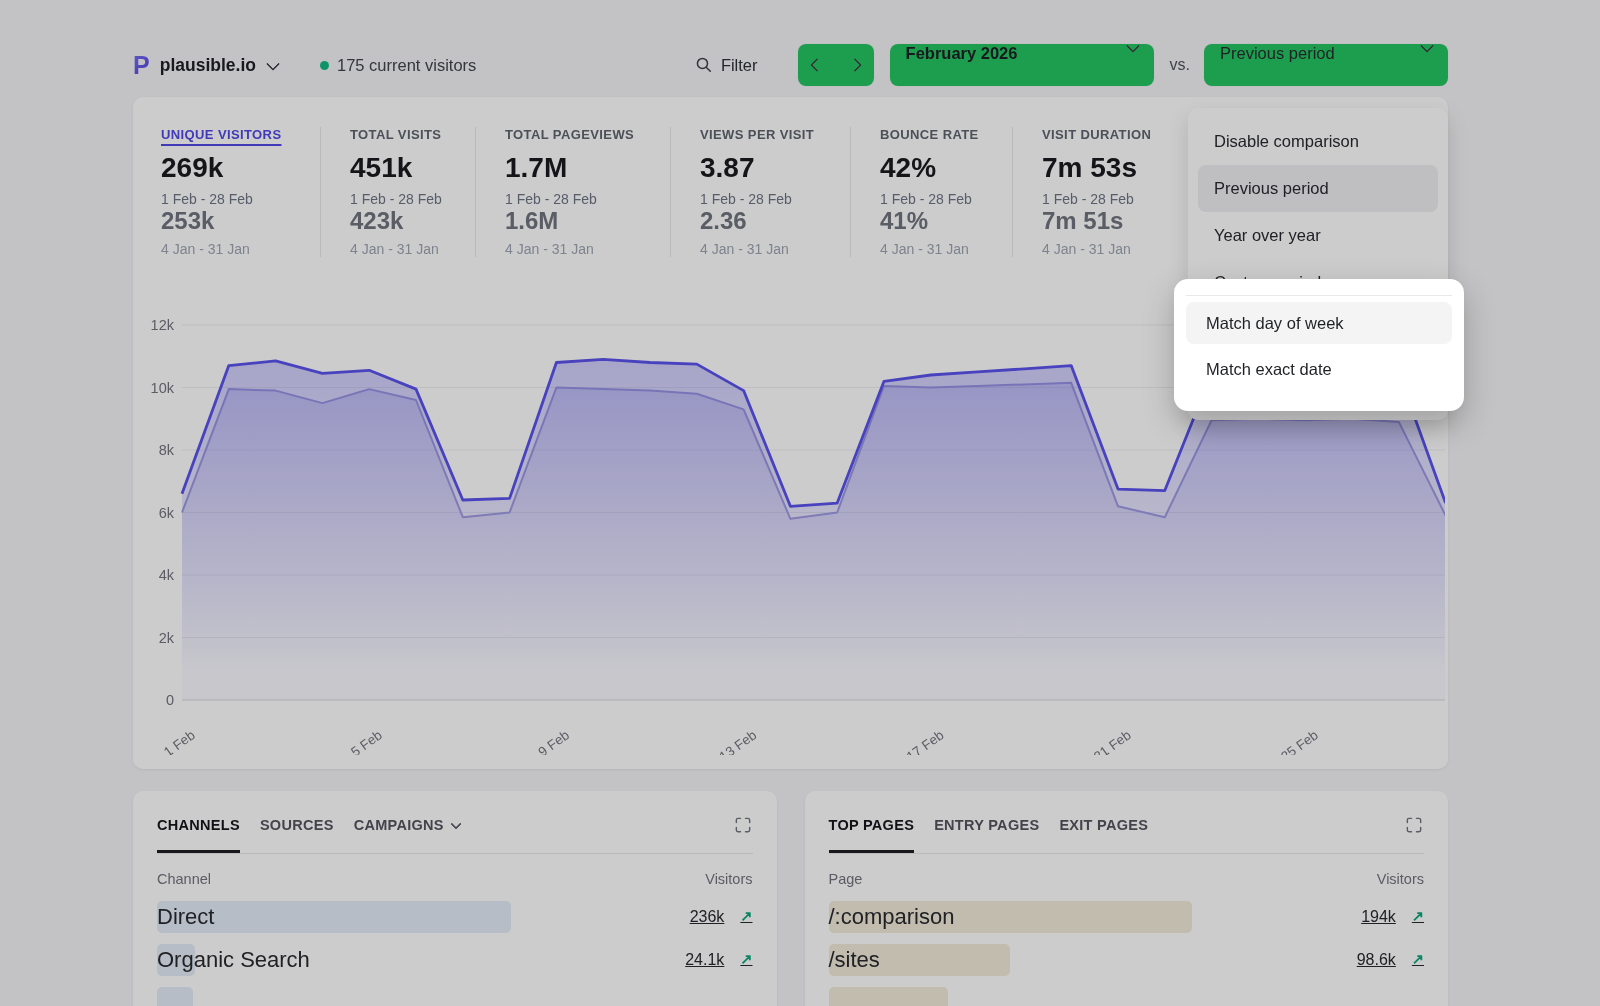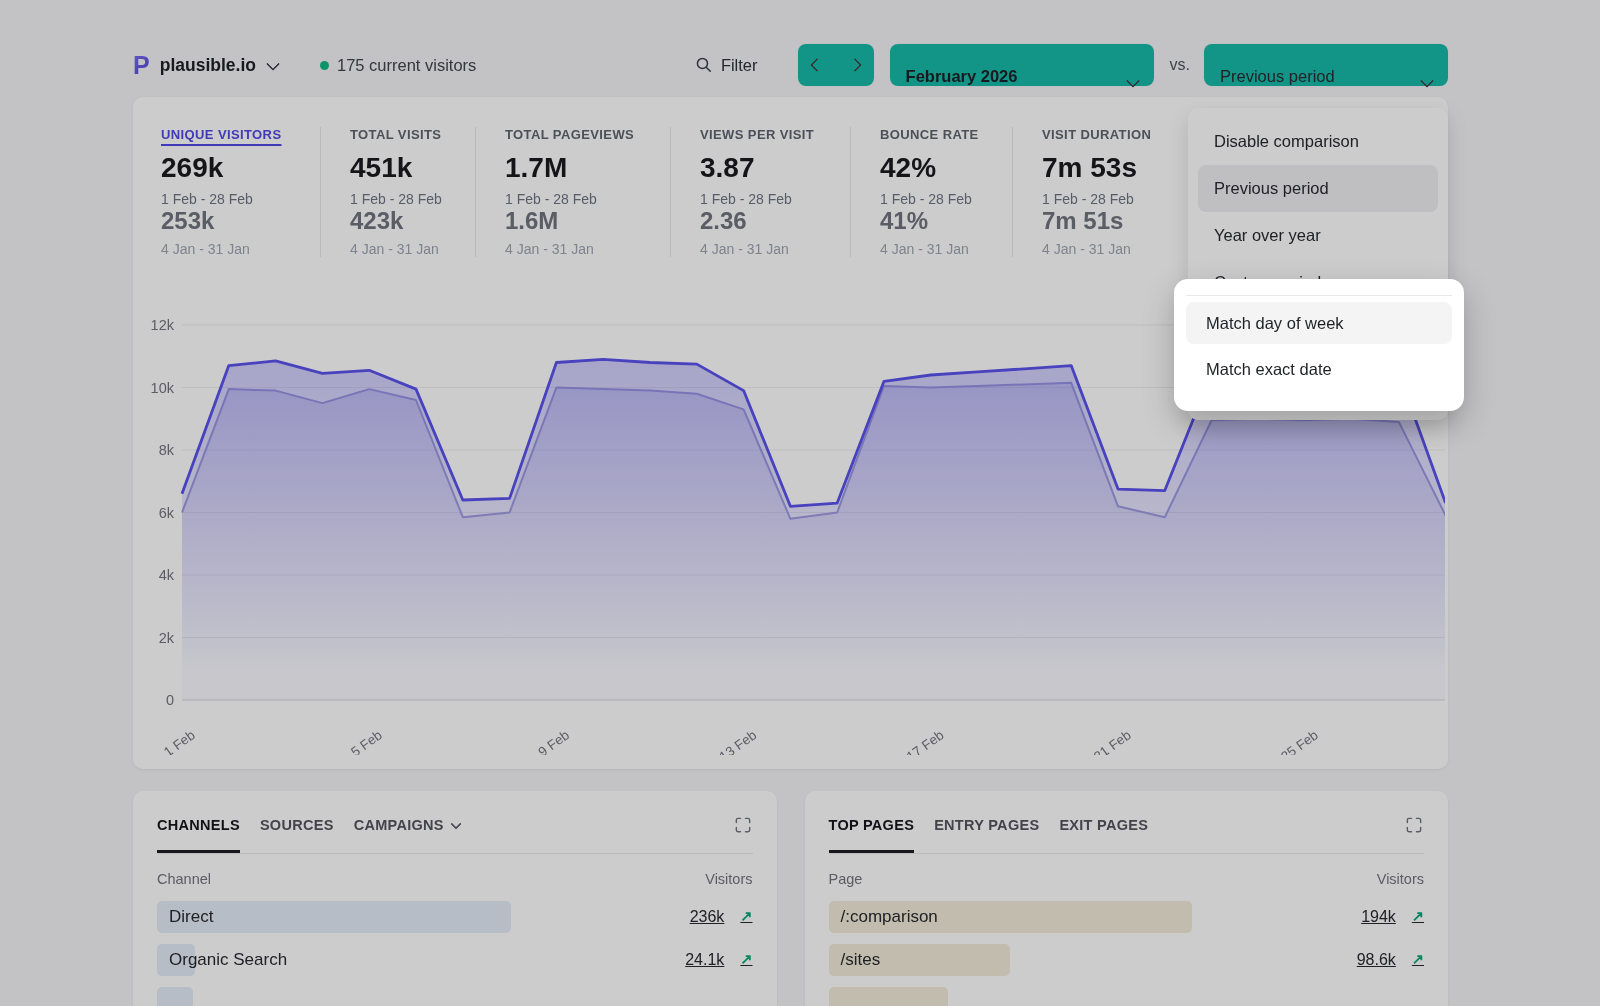--- a/index.html
+++ b/index.html
@@ -15,21 +15,21 @@
         -webkit-background-clip:text;background-clip:text;color:transparent;margin-right:10px;line-height:1;}
   .site-name{font-size:17.5px;font-weight:700;color:#1b1d21;}
   .chev{display:inline-block;width:8px;height:8px;border-right:2px solid #3f4246;border-bottom:2px solid #3f4246;border-radius:1px;}
   .chev-down{transform:rotate(45deg);margin:-3px 0 0 12px;}
   .chev-sm{width:6px;height:6px;transform:rotate(45deg);margin:-2px 0 0 8px;border-color:#5a5e66;}
   .live{display:flex;align-items:center;margin-left:42px;}
   .live-dot{width:9px;height:9px;border-radius:50%;background:#10b981;margin-right:8px;}
   .live-txt{font-size:16.5px;color:#3f4348;}
   .top-right{margin-left:auto;display:flex;align-items:center;}
   .filter-btn{display:flex;align-items:center;gap:8px;font-size:16.5px;color:#2b2e33;padding:8px 10px;border-radius:8px;cursor:pointer;}
-  .pill{background:#14b8a6;border-radius:8px;height:42px;display:flex;align-items:flex-end;box-shadow:0 0 0 1px rgba(0,0,0,0.015);}
+  .pill{background:#22c55e;border-radius:8px;height:42px;display:flex;align-items:flex-start;box-shadow:0 0 0 1px rgba(0,0,0,0.015);}
   .arrows{width:76px;justify-content:space-around;margin-left:30px;}
   .arrow-btn{width:34px;height:42px;display:flex;align-items:center;justify-content:center;cursor:pointer;}
   .month{width:232px;margin-left:16px;padding:0 16px;justify-content:space-between;cursor:pointer;}
   .month-label{font-size:16.5px;font-weight:700;color:#1b1d21;}
   .vs{font-size:16px;color:#4b5057;margin:0 14px 0 16px;}
   .compare{width:212px;padding:0 16px;justify-content:space-between;cursor:pointer;}
   .compare-label{font-size:16.5px;color:#26282c;}
   
   .main-card{position:absolute;left:133px;top:97px;width:1315px;height:672px;background:#ffffff;
              border-radius:10px;box-shadow:0 1px 3px rgba(0,0,0,.07);}
@@ -50,21 +50,21 @@
   .tab{font-size:14.5px;font-weight:600;letter-spacing:.02em;color:#52525b;position:relative;cursor:pointer;display:flex;align-items:center;}
   .tab.active{color:#131316;font-weight:700;}
   .tab.active::after{content:"";position:absolute;left:0;right:0;bottom:-20px;height:3px;background:#1b1b1f;}
   .expand{margin-left:auto;cursor:pointer;display:flex;}
   .thead{display:flex;justify-content:space-between;margin-top:17px;font-size:14.5px;color:#71717a;}
   .rows{margin-top:14px;}
   .row{position:relative;height:32px;margin-bottom:11px;display:flex;align-items:center;cursor:pointer;}
   .bar{position:absolute;left:0;top:0;height:100%;border-radius:5px;}
   .bar-blue{background:#e4ecf6;}
   .bar-tan{background:#f1ebd8;}
-  .row-label{position:relative;padding-left:12px;font-size:17px;color:#26272b;}
+  .row-label{position:relative;padding-left:0;font-size:22px;color:#26272b;}
   .row-val{margin-left:auto;display:flex;align-items:flex-start;gap:16px;font-size:16px;color:#26272b;position:relative;text-decoration:underline;}
   .up-arrow{color:#0ca678;font-size:14.5px;font-weight:700;}
   
   .menu{position:absolute;left:1188px;top:108px;width:260px;height:312px;background:#fff;border-radius:10px;
         box-shadow:0 8px 22px rgba(0,0,0,.13);padding:10px;box-sizing:border-box;z-index:10;}
   .menu-item{height:47px;display:flex;align-items:center;padding-left:16px;font-size:16.5px;color:#26272b;border-radius:8px;cursor:pointer;}
   .menu-item.selected{background:#efeff1;}
   
   .overlay{position:absolute;inset:0;background:rgba(14,14,18,.21);z-index:40;}
   .spotlight{position:absolute;left:1174px;top:279px;width:290px;height:132px;background:#fff;border-radius:14px;

